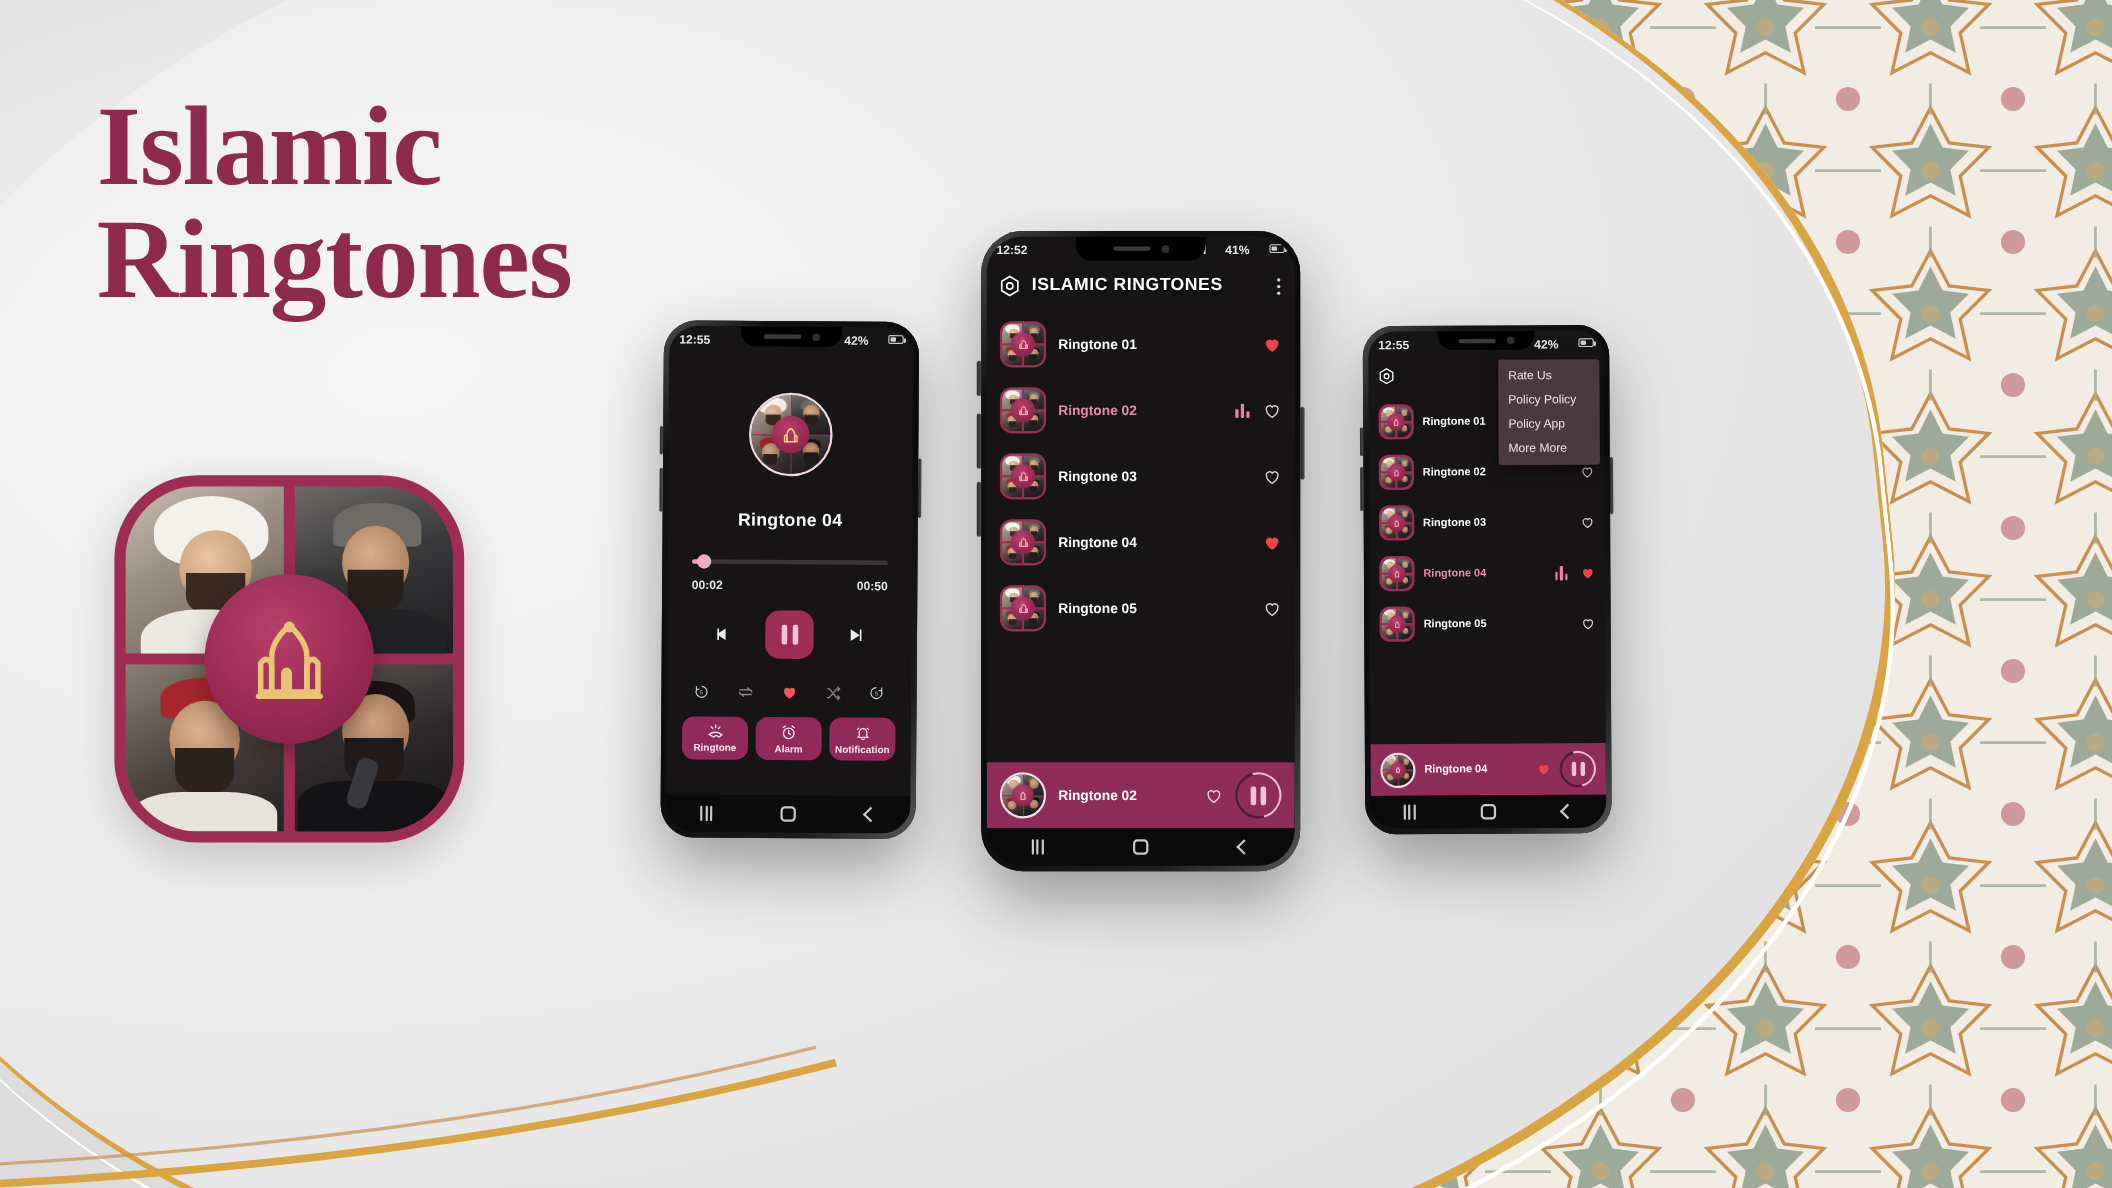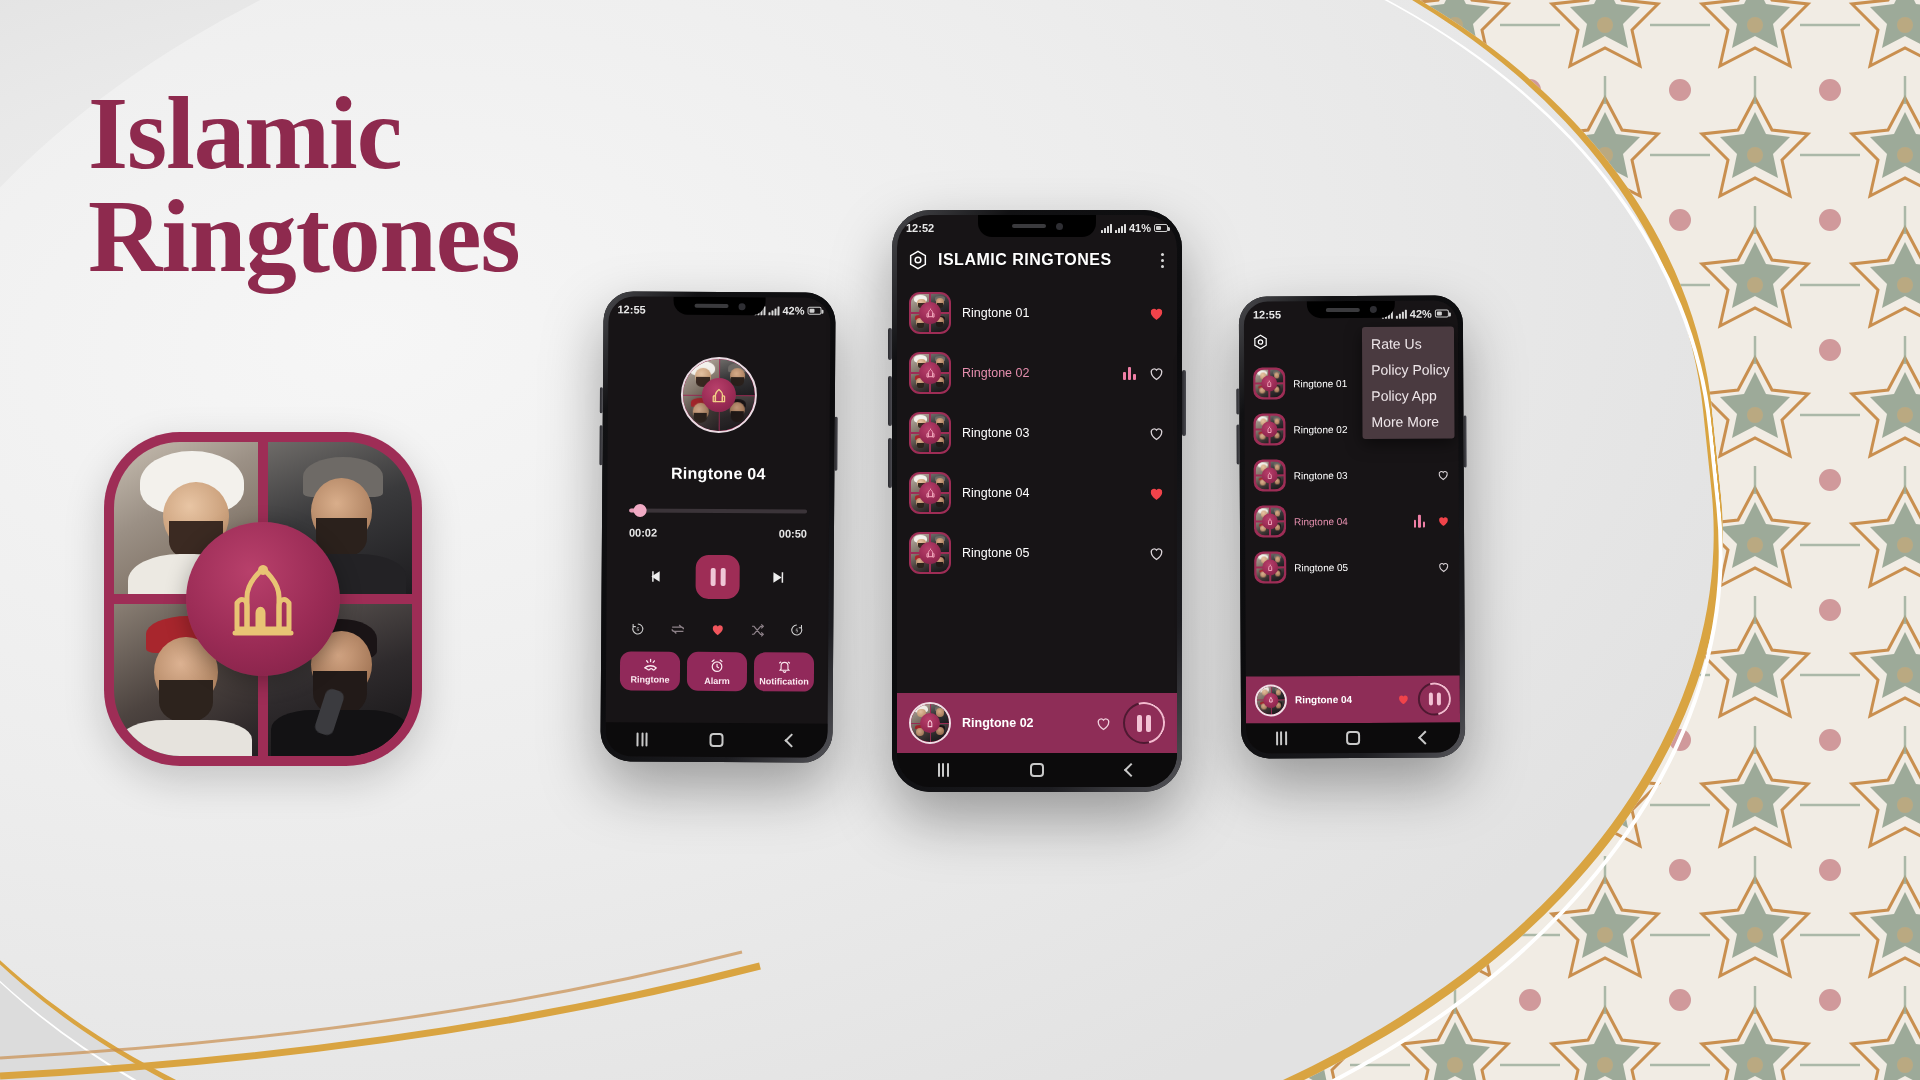--- a/index.html
+++ b/index.html
@@ -151,21 +151,21 @@
   }
   .btn-side{ position:absolute; background:linear-gradient(90deg,#2a2a2e,#4c4c52); border-radius:2px; }
 
   
   .statusbar{
     height:26px; display:flex; align-items:center;
     justify-content:space-between;
     padding:0 9px; color:#e7e7e7;
     font-size:11px; font-weight:600; position:relative; z-index:3;
   }
-  .sb-right{ display:flex; align-items:center; gap:3px; }
+  .sb-right{ display:flex; gap:18px; }
   .bars{ display:inline-flex; align-items:flex-end; gap:1px; height:9px; }
   .bars i{ display:block; width:2px; background:#dcdcdc; border-radius:.5px; }
   .bars i:nth-child(1){height:3px}.bars i:nth-child(2){height:5px}
   .bars i:nth-child(3){height:7px}.bars i:nth-child(4){height:9px}
   .batt{ width:14px; height:8px; border:1px solid #cfcfcf; border-radius:2px; position:relative; }
   .batt::after{content:"";position:absolute;right:-3px;top:2px;width:2px;height:4px;background:#cfcfcf;border-radius:0 1px 1px 0;}
   .batt i{ position:absolute; left:1px; top:1px; bottom:1px; width:42%; background:#cfcfcf; border-radius:1px; }
 
   .notch{
     position:absolute; top:0; left:50%; transform:translateX(-50%);
@@ -201,21 +201,21 @@
     position:relative; overflow:hidden;
   }
   .thumb-grid{
     width:100%;height:100%;display:grid;
     grid-template-columns:1fr 1fr;grid-template-rows:1fr 1fr;
     gap:1.5px;border-radius:9px;overflow:hidden;
   }
   .thumb .app-badge{
     width:22px;height:22px;box-shadow:none;
   }
-  .row-title{ flex:1; color:#fff; font-size:12.5px; font-weight:400; }
+  .row-title{ flex:1; color:#fff; font-size:12.5px; font-weight:700; }
   .row.active .row-title{ color:#e58fae; }
   .row-icons{ display:flex; align-items:center; gap:12px; }
   .eq{ display:inline-flex; align-items:flex-end; gap:2px; height:13px; }
   .eq i{ width:3px; background:#ef7fa6; border-radius:1px; display:block; }
   .eq i:nth-child(1){height:8px}.eq i:nth-child(2){height:13px}.eq i:nth-child(3){height:6px}
 
   
   .mini-player{
     position:absolute; left:0; right:0;
     background:#8e2d57;
@@ -339,21 +339,21 @@
   #phone-right .eq i{ width:2.5px; }
 
   .popup-menu{
     position:absolute; right:4px; top:26px;
     width:92px; background:#4a3a40;
     border-radius:3px; z-index:9;
     box-shadow:0 5px 16px rgba(0,0,0,.5);
     padding:4px 0;
   }
   .popup-menu .mi{
-    color:#efe7ea; font-size:14px; padding:5px 9px; white-space:nowrap;
+    color:#efe7ea; font-size:11px; padding:5px 9px; white-space:nowrap;
   }
   svg.ico{ display:block; }
 </style>
 </head>
 <body>
 
 <div class="bg-base"></div>
 
 <div class="pattern-panel">
   <svg class="pattern-svg" width="900" height="1180" viewBox="0 0 900 1180">

